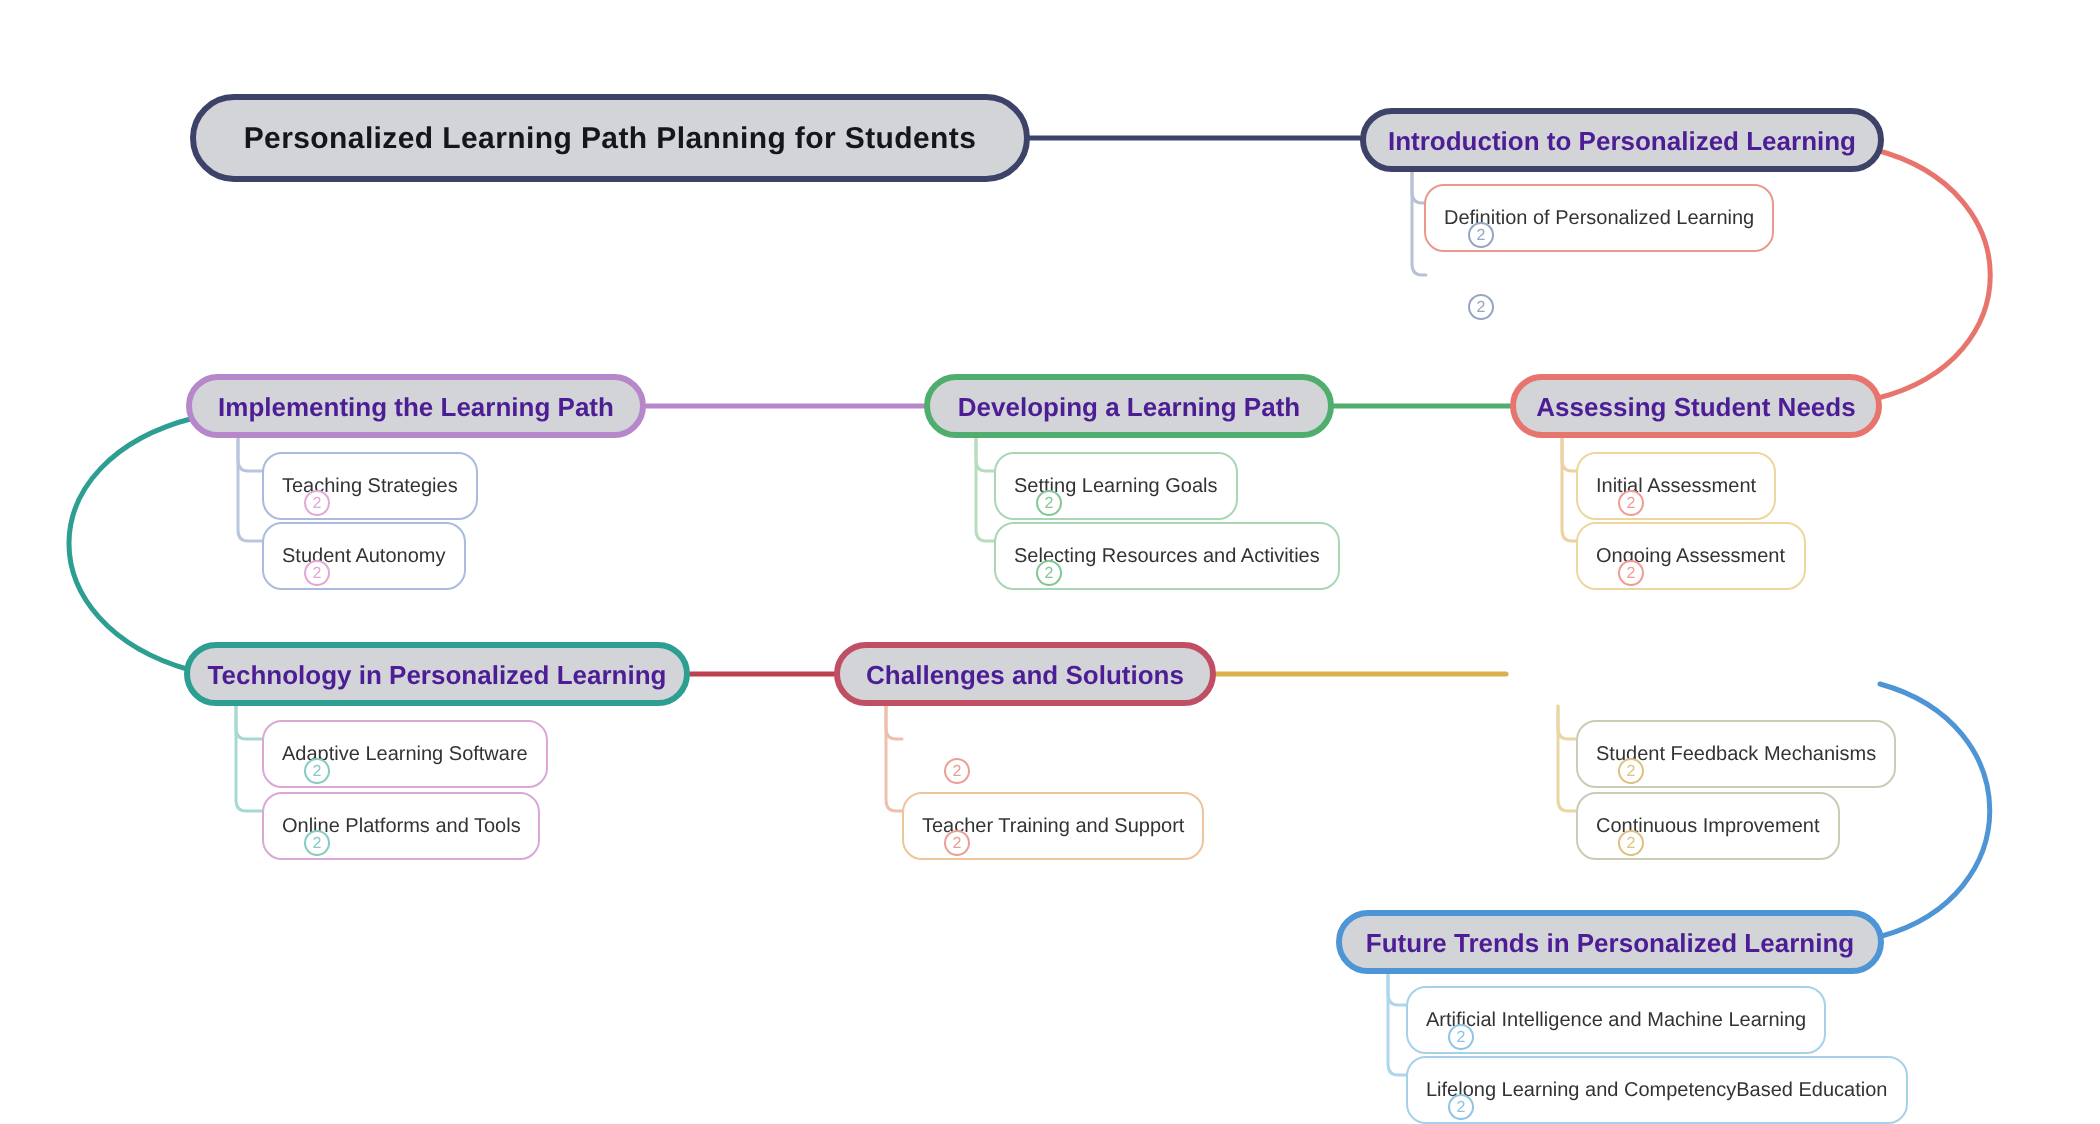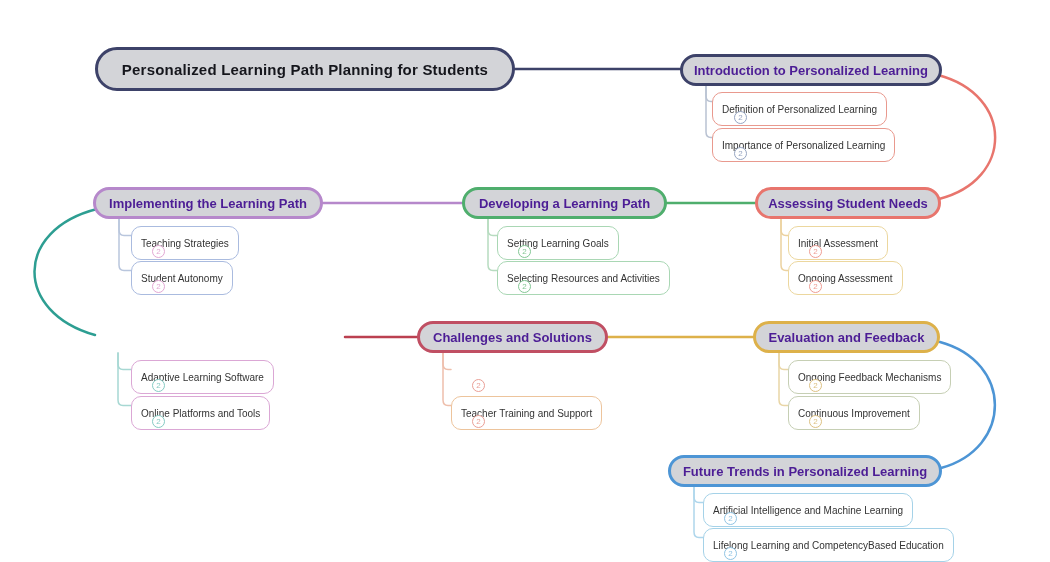--- a/index.html
+++ b/index.html
@@ -63,23 +63,20 @@
     <span>Personalized Learning Path Planning for Students</span>
   </div>
 
   <div class="node main" style="left: 680px; top: 54px; width: 262px; border-color: rgb(61, 66, 105);">
     <span>Introduction to Personalized Learning</span>
   </div>
   <div class="node child" style="left: 712px; top: 92px; border-color: rgb(233, 153, 142);">
     <span>Definition of Personalized Learning</span>
   </div>
   <div class="badge" style="left: 734px; top: 111px; border-color: rgb(150, 165, 194); color: rgb(150, 165, 194);">2</div>
-  <div class="node child" style="left: 712px; top: 128px; border-color: rgb(233, 153, 142);">
-    <span>Importance of Personalized Learning</span>
-  </div>
   <div class="badge" style="left: 734px; top: 147px; border-color: rgb(150, 165, 194); color: rgb(150, 165, 194);">2</div>
 
   <div class="node main" style="left: 755px; top: 187px; width: 186px; border-color: rgb(232, 117, 109);">
     <span>Assessing Student Needs</span>
   </div>
   <div class="node child" style="left: 788px; top: 226px; border-color: rgb(236, 215, 158);">
     <span>Initial Assessment</span>
   </div>
   <div class="badge" style="left: 809px; top: 245px; border-color: rgb(239, 157, 148); color: rgb(239, 157, 148);">2</div>
   <div class="node child" style="left: 788px; top: 261px; border-color: rgb(236, 215, 158);">
@@ -104,43 +101,43 @@
   </div>
   <div class="node child" style="left: 131px; top: 226px; border-color: rgb(170, 187, 223);">
     <span>Teaching Strategies</span>
   </div>
   <div class="badge" style="left: 152px; top: 245px; border-color: rgb(227, 168, 212); color: rgb(227, 168, 212);">2</div>
   <div class="node child" style="left: 131px; top: 261px; border-color: rgb(170, 187, 223);">
     <span>Student Autonomy</span>
   </div>
   <div class="badge" style="left: 152px; top: 280px; border-color: rgb(227, 168, 212); color: rgb(227, 168, 212);">2</div>
 
+  <div class="node main" style="left: 92px; top: 321px; width: 253px; border-color: rgb(45, 158, 146);">
+    <span>Technology in Personalized Learning</span>
+  </div>
   <div class="node child" style="left: 131px; top: 360px; border-color: rgb(219, 167, 213);">
     <span>Adaptive Learning Software</span>
   </div>
   <div class="badge" style="left: 152px; top: 379px; border-color: rgb(133, 203, 196); color: rgb(133, 203, 196);">2</div>
   <div class="node child" style="left: 131px; top: 396px; border-color: rgb(219, 167, 213);">
     <span>Online Platforms and Tools</span>
   </div>
   <div class="badge" style="left: 152px; top: 415px; border-color: rgb(133, 203, 196); color: rgb(133, 203, 196);">2</div>
 
   <div class="node main" style="left: 417px; top: 321px; width: 191px; border-color: rgb(192, 79, 99);">
     <span>Challenges and Solutions</span>
   </div>
   <div class="badge" style="left: 472px; top: 379px; border-color: rgb(234, 159, 150); color: rgb(234, 159, 150);">2</div>
   <div class="node child" style="left: 451px; top: 396px; border-color: rgb(237, 196, 156);">
     <span>Teacher Training and Support</span>
   </div>
   <div class="badge" style="left: 472px; top: 415px; border-color: rgb(234, 159, 150); color: rgb(234, 159, 150);">2</div>
 
-  <div class="node main" style="left: 753px; top: 321px; width: 187px; border-color: rgb(221, 177, 74);">
-    <span>Evaluation and Feedback</span>
-  </div>
   <div class="node child" style="left: 788px; top: 360px; border-color: rgb(198, 207, 180);">
-    <span>Ongoing Feedback Mechanisms</span>
+    <span>Student Feedback Mechanisms</span>
   </div>
   <div class="badge" style="left: 809px; top: 379px; border-color: rgb(221, 193, 131); color: rgb(221, 193, 131);">2</div>
   <div class="node child" style="left: 788px; top: 396px; border-color: rgb(198, 207, 180);">
     <span>Continuous Improvement</span>
   </div>
   <div class="badge" style="left: 809px; top: 415px; border-color: rgb(221, 193, 131); color: rgb(221, 193, 131);">2</div>
 
   <div class="node main" style="left: 668px; top: 455px; width: 274px; border-color: rgb(77, 149, 213);">
     <span>Future Trends in Personalized Learning</span>
   </div>

